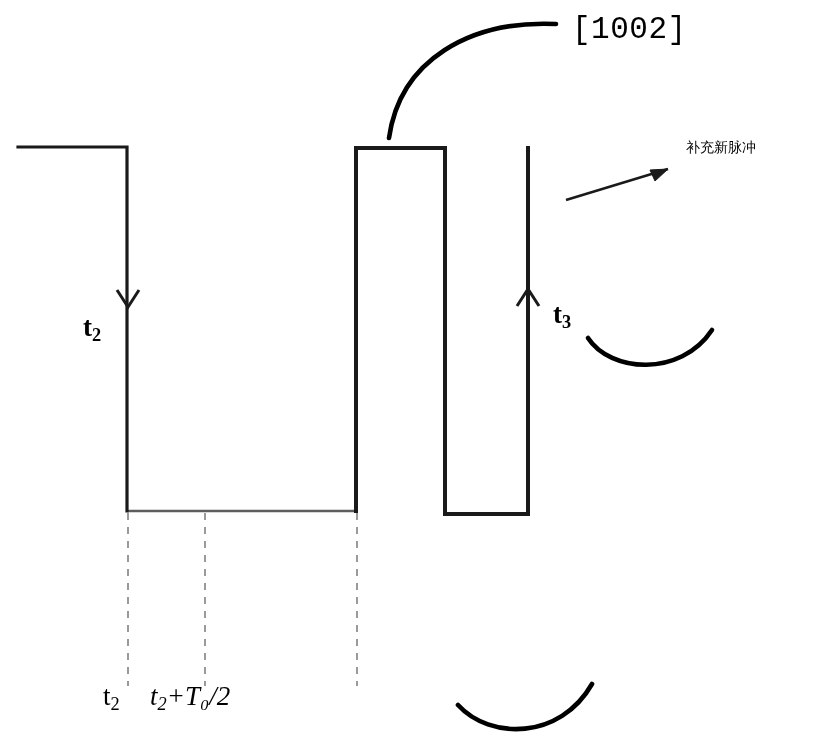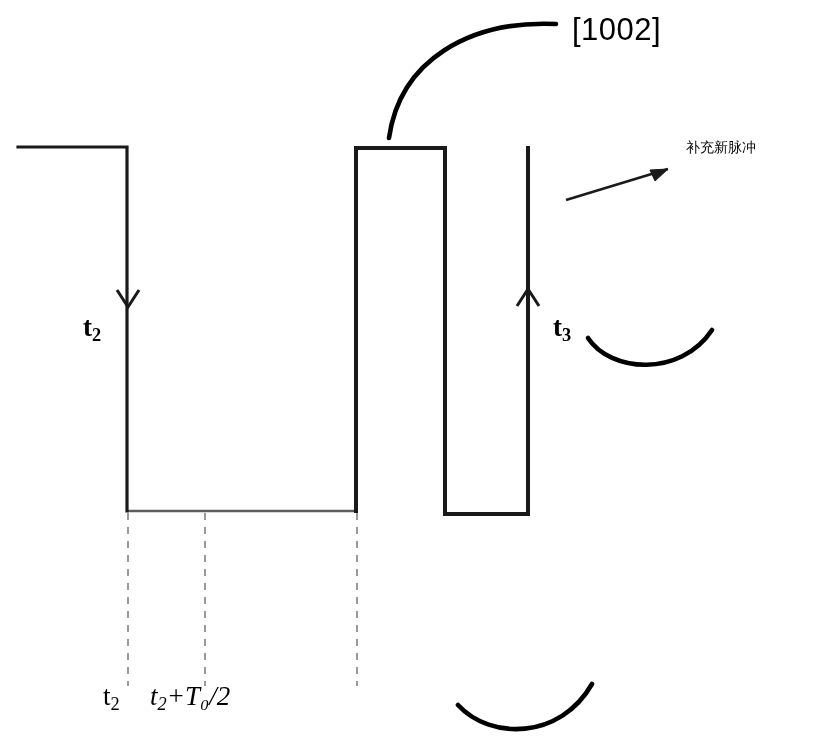--- a/index.html
+++ b/index.html
@@ -24,21 +24,21 @@
     width: 831px;
     height: 744px;
   }
   .txt {
     position: absolute;
     white-space: nowrap;
     color: #000000;
     line-height: 1;
   }
   .ref-label {
-    font-family: Liberation Sans, sans-serif;
+    font-family: Liberation Mono, monospace;
     font-size: 31px;
     letter-spacing: 0.5px;
   }
   .time-var {
     font-family: "Liberation Serif", "DejaVu Serif", serif;
     font-size: 27px;
     font-weight: bold;
   }
   .time-var sub {
     font-size: 0.68em;
@@ -97,21 +97,21 @@
   <div class="txt ref-label" style="left:572px; top:14px;">[1002]</div>
 
 
 
   <div class="txt cjk-note" style="left:686px; top:141px;">补充新脉冲</div>
 
   <div class="txt time-var" style="left:83px; top:314px;">
     <span>t</span><sub>2</sub>
   </div>
 
-  <div class="txt time-var" style="left:553px; top:314px;">
+  <div class="txt time-var" style="left:553px; top:301px;">
     <span>t</span><sub>3</sub>
   </div>
 
   <div class="txt axis-label" style="left:103px; top:683px;">
     <span>t</span><sub>2</sub><span></span>
   </div>
 
   <div class="txt axis-label" style="left:150px; top:683px;font-style:italic;">
     <span>t</span><sub>2</sub><span>+T₀/2</span>
   </div>

